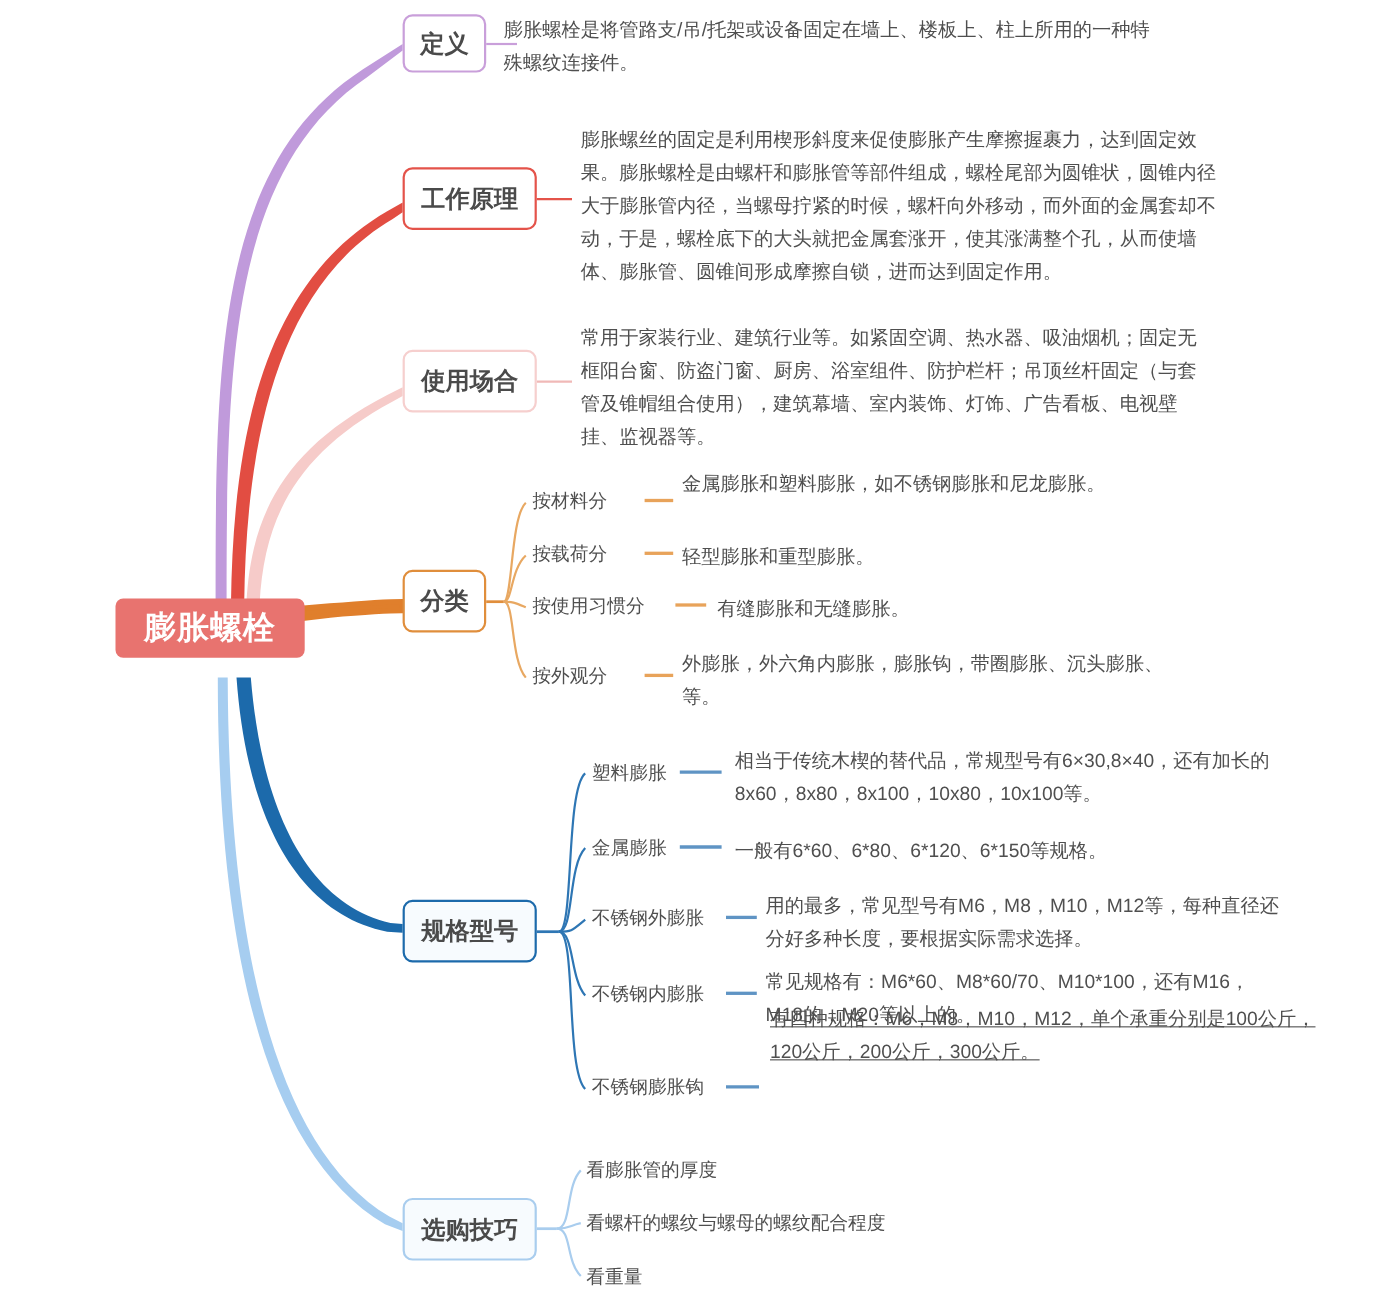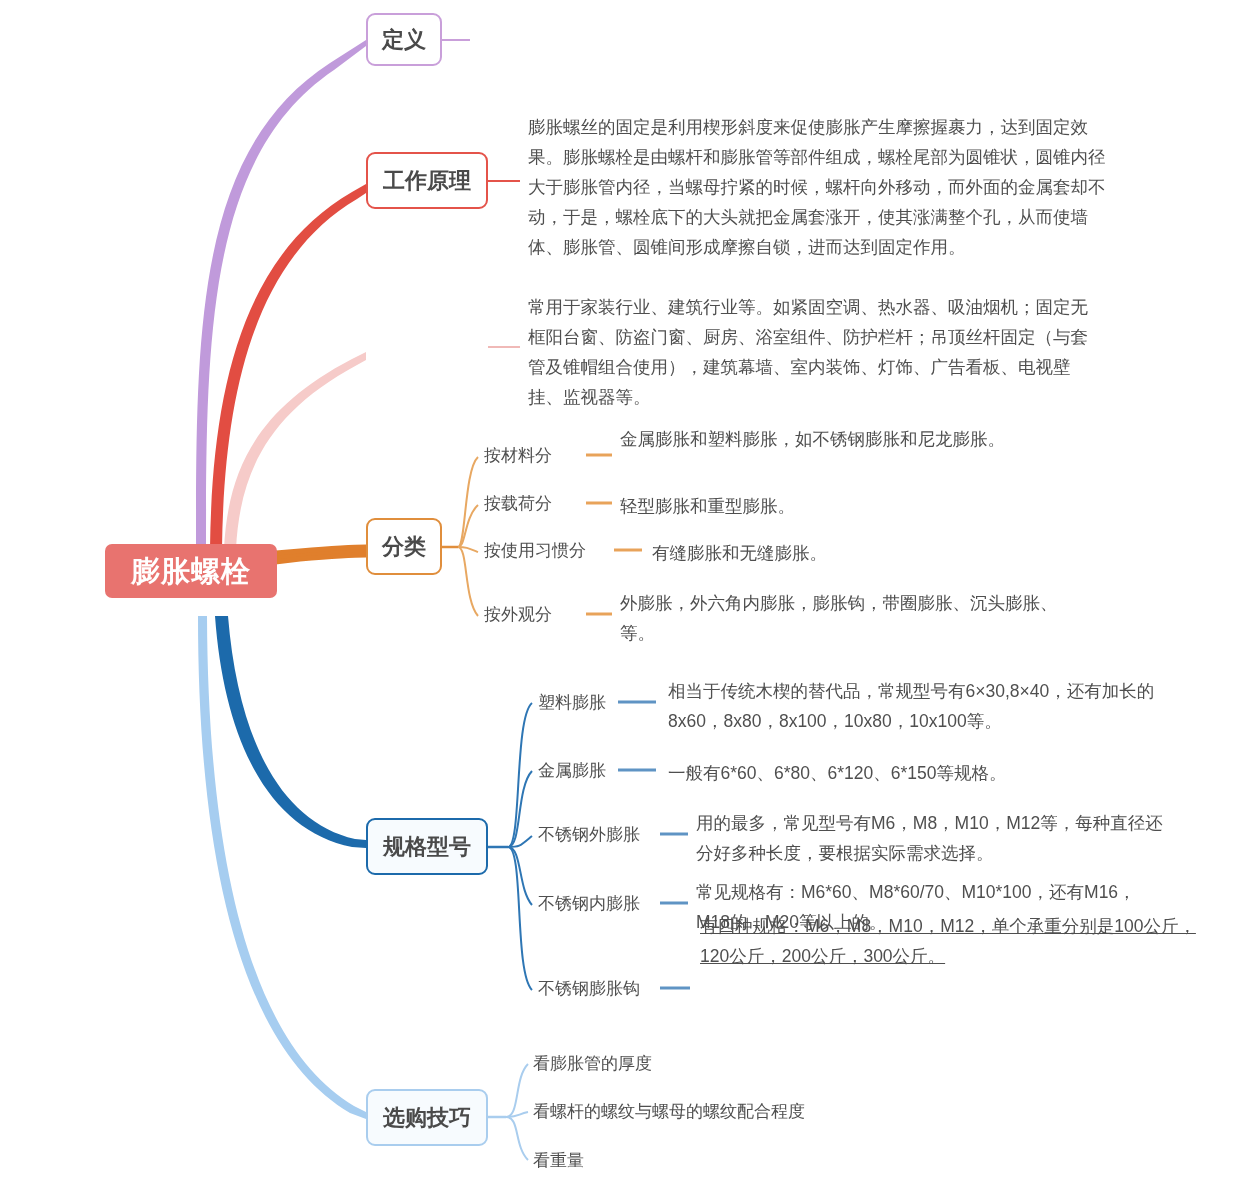--- a/index.html
+++ b/index.html
@@ -186,30 +186,34 @@
   <div class="root-node">
     <span class="root-label">膨胀螺栓</span>
   </div>
 
   <div class="branch-box" id="b-def">
     <span class="branch-label">定义</span>
   </div>
   <div class="branch-box" id="b-theory">
     <span class="branch-label">工作原理</span>
   </div>
+  <div class="branch-box" id="b-usage">
+    <span class="branch-label">使用场合</span>
+  </div>
   <div class="branch-box" id="b-class">
     <span class="branch-label">分类</span>
   </div>
   <div class="branch-box" id="b-spec">
     <span class="branch-label">规格型号</span>
   </div>
   <div class="branch-box" id="b-buy">
     <span class="branch-label">选购技巧</span>
   </div>
 
+  <div class="note" id="n-def">膨胀螺栓是将管路支/吊/托架或设备固定在墙上、楼板上、柱上所用的一种特殊螺纹连接件。</div>
   <div class="note" id="n-theory">膨胀螺丝的固定是利用楔形斜度来促使膨胀产生摩擦握裹力，达到固定效果。膨胀螺栓是由螺杆和膨胀管等部件组成，螺栓尾部为圆锥状，圆锥内径大于膨胀管内径，当螺母拧紧的时候，螺杆向外移动，而外面的金属套却不动，于是，螺栓底下的大头就把金属套涨开，使其涨满整个孔，从而使墙体、膨胀管、圆锥间形成摩擦自锁，进而达到固定作用。</div>
   <div class="note" id="n-usage">常用于家装行业、建筑行业等。如紧固空调、热水器、吸油烟机；固定无框阳台窗、防盗门窗、厨房、浴室组件、防护栏杆；吊顶丝杆固定（与套管及锥帽组合使用），建筑幕墙、室内装饰、灯饰、广告看板、电视壁挂、监视器等。</div>
 
   <div class="sublabel" id="s-mat">按材料分</div>
   <div class="sublabel" id="s-load">按载荷分</div>
   <div class="sublabel" id="s-habit">按使用习惯分</div>
   <div class="sublabel" id="s-look">按外观分</div>
 
   <div class="subnote" id="t-mat">金属膨胀和塑料膨胀，如不锈钢膨胀和尼龙膨胀。</div>
   <div class="subnote" id="t-load">轻型膨胀和重型膨胀。</div>

